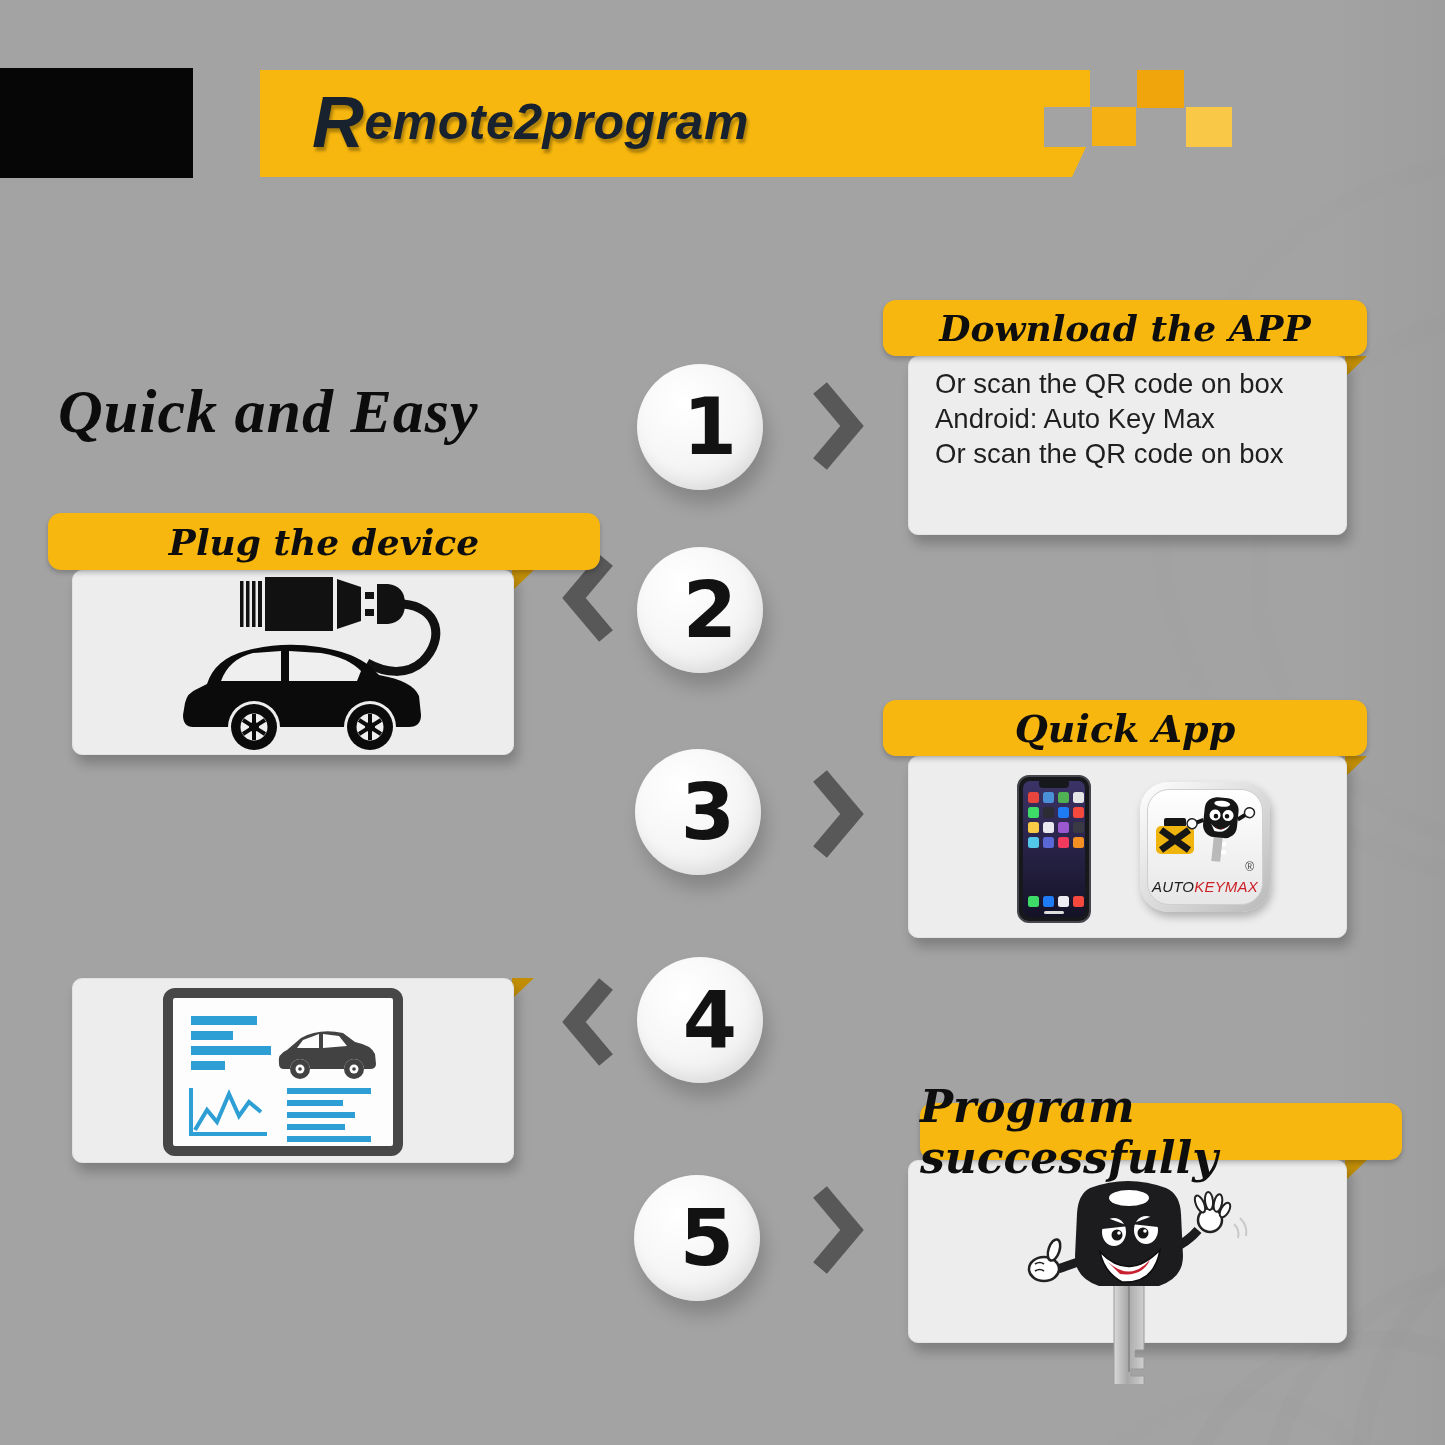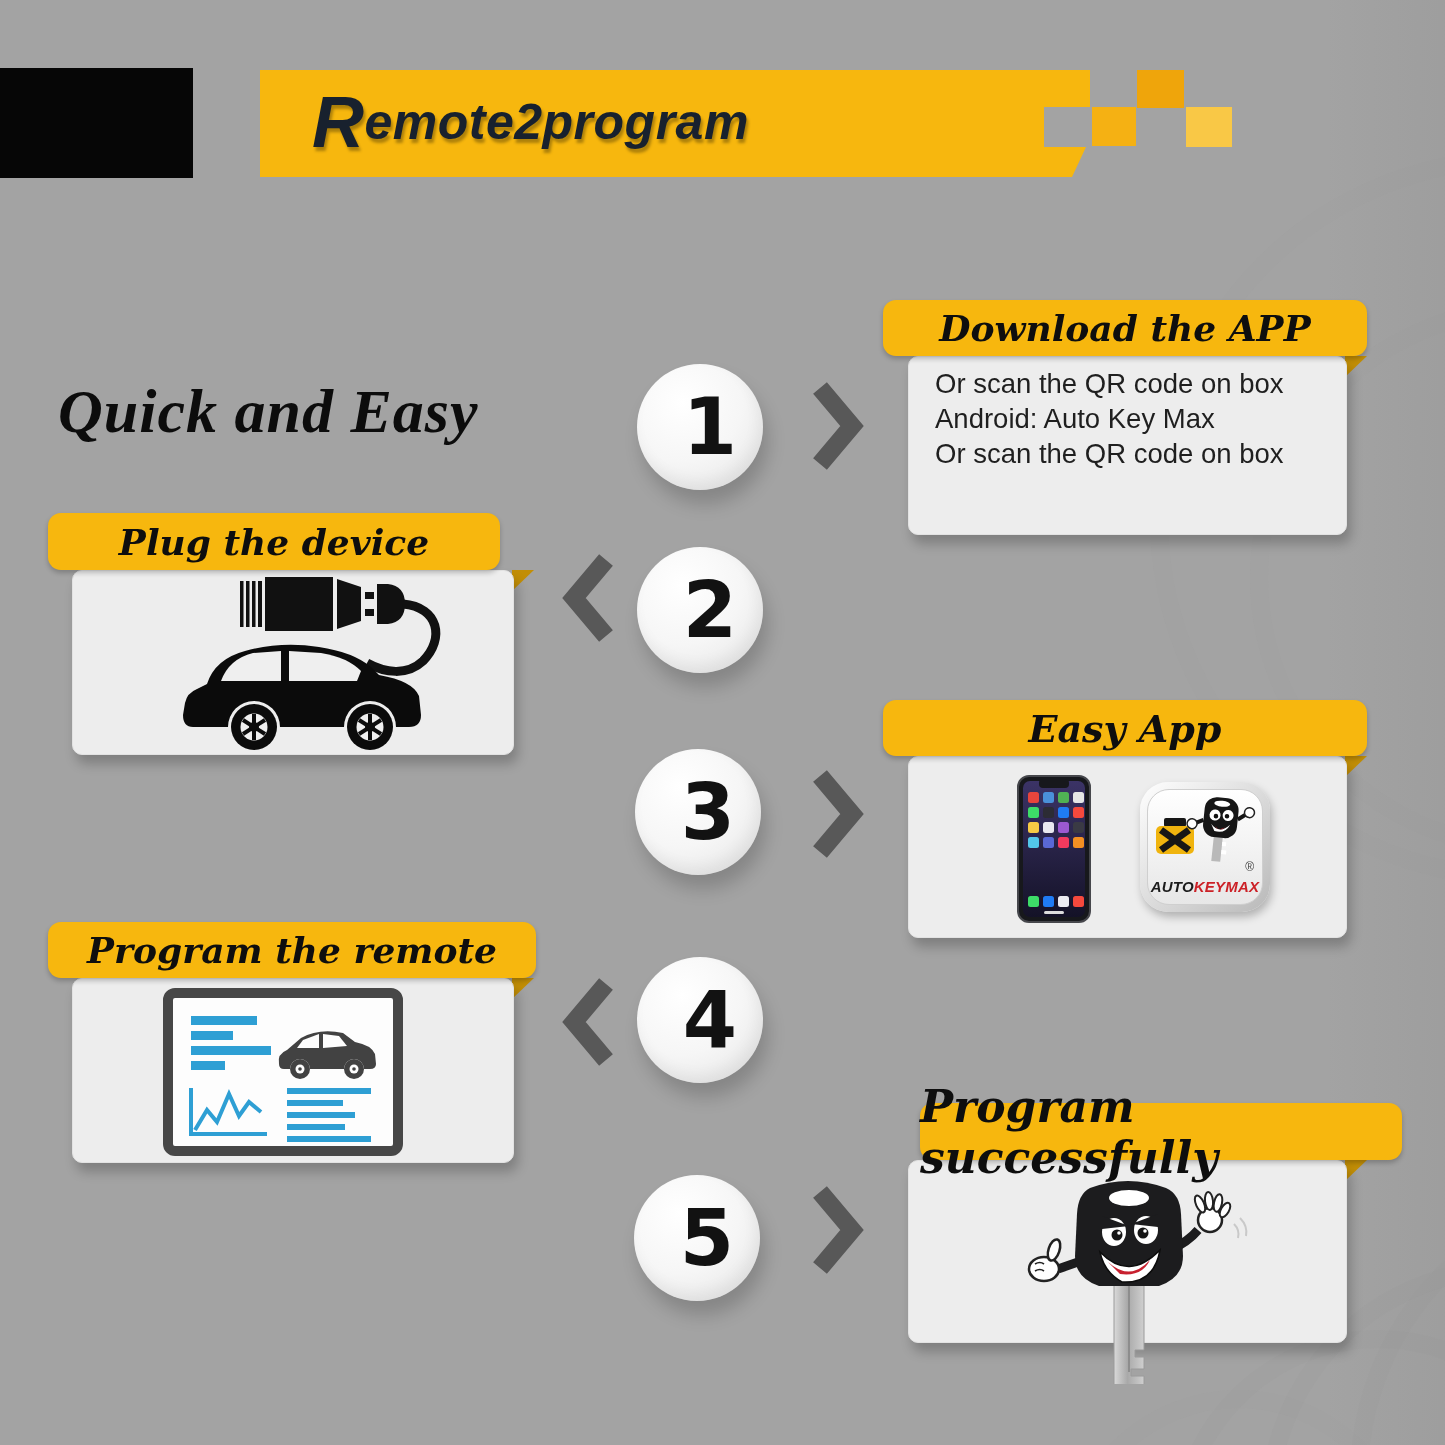--- a/index.html
+++ b/index.html
@@ -42,21 +42,21 @@
         clip-path:polygon(0 0,100% 0,0 100%);z-index:2;}
   .dl-lines{position:absolute;left:935px;top:366px;width:400px;z-index:4;
             font-size:27.5px;line-height:35px;color:#1f1f1f;}
   
   .appicon{position:absolute;left:1140px;top:782px;width:130px;height:130px;border-radius:28px;
            background:linear-gradient(135deg,#ffffff 0%,#b9b9b9 100%);
            box-shadow:2px 5px 9px rgba(0,0,0,0.25);z-index:4;}
   .appicon .inner{position:absolute;left:7px;top:7px;right:7px;bottom:7px;border-radius:22px;
                   background:linear-gradient(180deg,#ffffff 0%,#e7e7e7 100%);border:1px solid #cfcfcf;}
   .brand{position:absolute;left:0;right:0;bottom:9px;text-align:center;
-         font-style:italic;font-weight:bold;font-size:15px;letter-spacing:.2px;}
+         font-style:italic;font-weight:normal;font-size:15px;letter-spacing:.2px;}
   .brand .b1{color:#1c1c1c;} .brand .b2{color:#cc2127;}
   .reg{position:absolute;right:8px;bottom:30px;font-size:12px;color:#444;}
   .svgabs{position:absolute;z-index:4;}
 </style>
 </head>
 <body>
 
 <div id="stage">
 
   <div class="rband"></div>
@@ -110,21 +110,21 @@
 
   <div class="ribbon" style="left:883px;top:300px;width:484px;height:56px;font-size:36px;text-align:center;">Download the APP</div>
   <div class="fold" style="left:1345px;top:356px;"></div>
   <div class="panel" style="left:908px;top:356px;width:437px;height:177px;"></div>
   <div class="dl-lines">
     <div>Or scan the QR code on box</div>
     <div>Android: Auto Key Max</div>
     <div>Or scan the QR code on box</div>
   </div>
 
-  <div class="ribbon" style="left:48px;top:513px;width:452px;height:57px;font-size:36px;">Plug the device</div>
+  <div class="ribbon" style="left:48px;top:513px;width:552px;height:57px;font-size:36px;">Plug the device</div>
   <div class="fold" style="left:512px;top:570px;"></div>
   <div class="panel" style="left:72px;top:570px;width:440px;height:183px;"></div>
   <svg class="svgabs" style="left:175px;top:577px;" width="280" height="178" viewBox="0 0 280 178">
 
     <rect x="65" y="4" width="3.5" height="46" fill="#111"></rect>
     <rect x="71" y="4" width="3.5" height="46" fill="#111"></rect>
     <rect x="77" y="4" width="3.5" height="46" fill="#111"></rect>
     <rect x="83" y="4" width="4" height="46" fill="#111"></rect>
     <rect x="90" y="0" width="68" height="54" fill="#111"></rect>
     <polygon points="162,2 186,10 186,44 162,52" fill="#111"></polygon>
@@ -152,21 +152,21 @@
         <circle cx="195" cy="150" r="13.5" fill="#efefef"></circle>
       <g stroke="#0b0b0b" stroke-width="4">
           <line x1="195" y1="137" x2="195" y2="163"></line>
           <line x1="184" y1="143" x2="206" y2="157"></line>
           <line x1="206" y1="143" x2="184" y2="157"></line>
         </g>
       <circle cx="195" cy="150" r="5" fill="#0b0b0b"></circle>
     </g>
   </svg>
 
-  <div class="ribbon" style="left:883px;top:700px;width:484px;height:56px;font-size:38px;">Easy App</div>
+  <div class="ribbon" style="left:883px;top:700px;width:484px;height:56px;font-size:38px;">Quick App</div>
   <div class="fold" style="left:1345px;top:756px;"></div>
   <div class="panel" style="left:908px;top:756px;width:437px;height:180px;"></div>
   <svg class="svgabs" style="left:1016px;top:774px;" width="76" height="150" viewBox="0 0 76 150">
     <defs>
         <linearGradient id="wall" x1="0" y1="0" x2="0" y2="1">
           <stop offset="0" stop-color="#3b3366"></stop>
           <stop offset="1" stop-color="#141227"></stop>
         </linearGradient>
       </defs>
     <rect x="2" y="2" width="72" height="146" rx="11" fill="#17181c" stroke="#46474c" stroke-width="2"></rect>
@@ -225,21 +225,20 @@
           <circle cx="-11" cy="29" r="5" fill="#fff" stroke="#222" stroke-width="1.5"></circle>
           <line x1="34" y1="20" x2="42" y2="14" stroke="#161616" stroke-width="4"></line>
           <circle cx="45" cy="12" r="5" fill="#fff" stroke="#222" stroke-width="1.5"></circle>
         </g>
       </svg>
       <div class="brand"><span class="b1">AUTO</span><span class="b2">KEYMAX</span></div>
       <span class="reg">®</span>
     </div>
   </div>
 
-  <div class="ribbon" style="left:48px;top:922px;width:488px;height:56px;font-size:36px;">Program the remote</div>
   <div class="fold" style="left:512px;top:978px;"></div>
   <div class="panel" style="left:72px;top:978px;width:440px;height:183px;"></div>
   <svg class="svgabs" style="left:163px;top:988px;" width="240" height="168" viewBox="0 0 240 168">
     <rect x="5" y="5" width="230" height="158" rx="7" fill="#fdfdfd" stroke="#474747" stroke-width="10"></rect>
     <g fill="#2E9FD4">
       <rect x="28" y="28" width="66" height="9"></rect>
         <rect x="28" y="43" width="42" height="9"></rect>
       <rect x="28" y="58" width="80" height="9"></rect>
         <rect x="28" y="73" width="34" height="9"></rect>
     </g>

